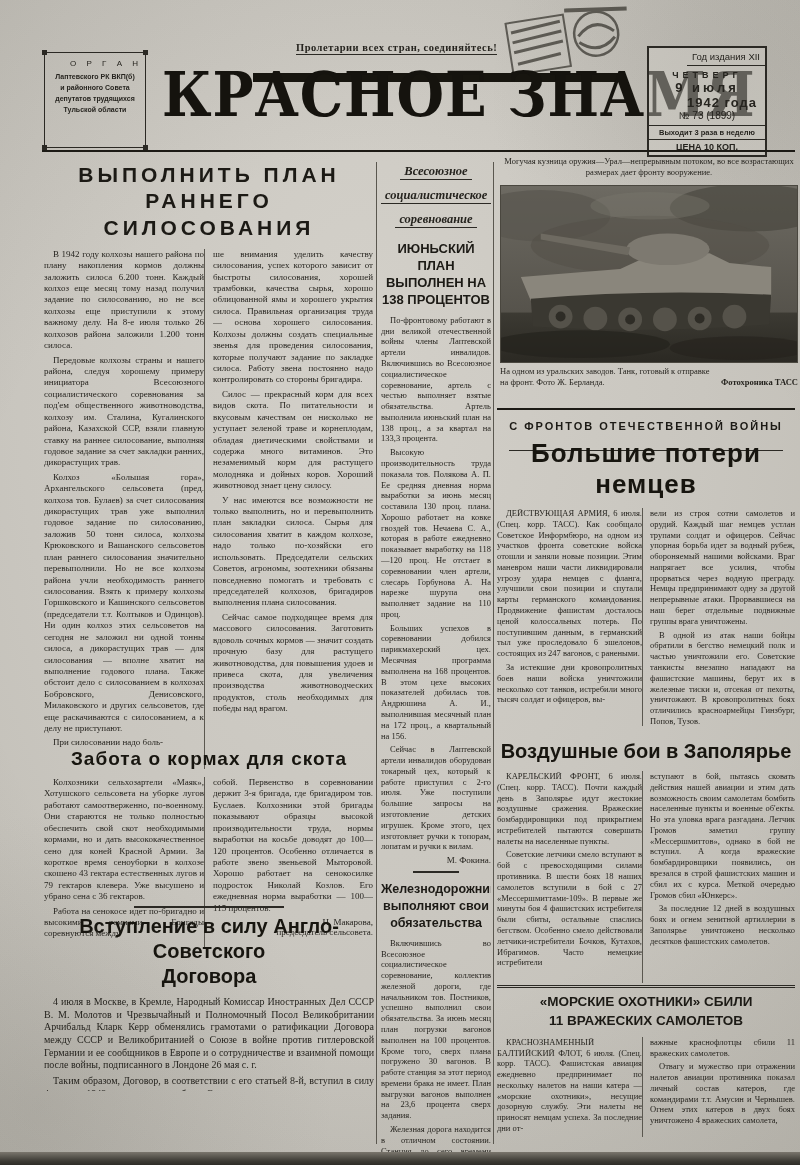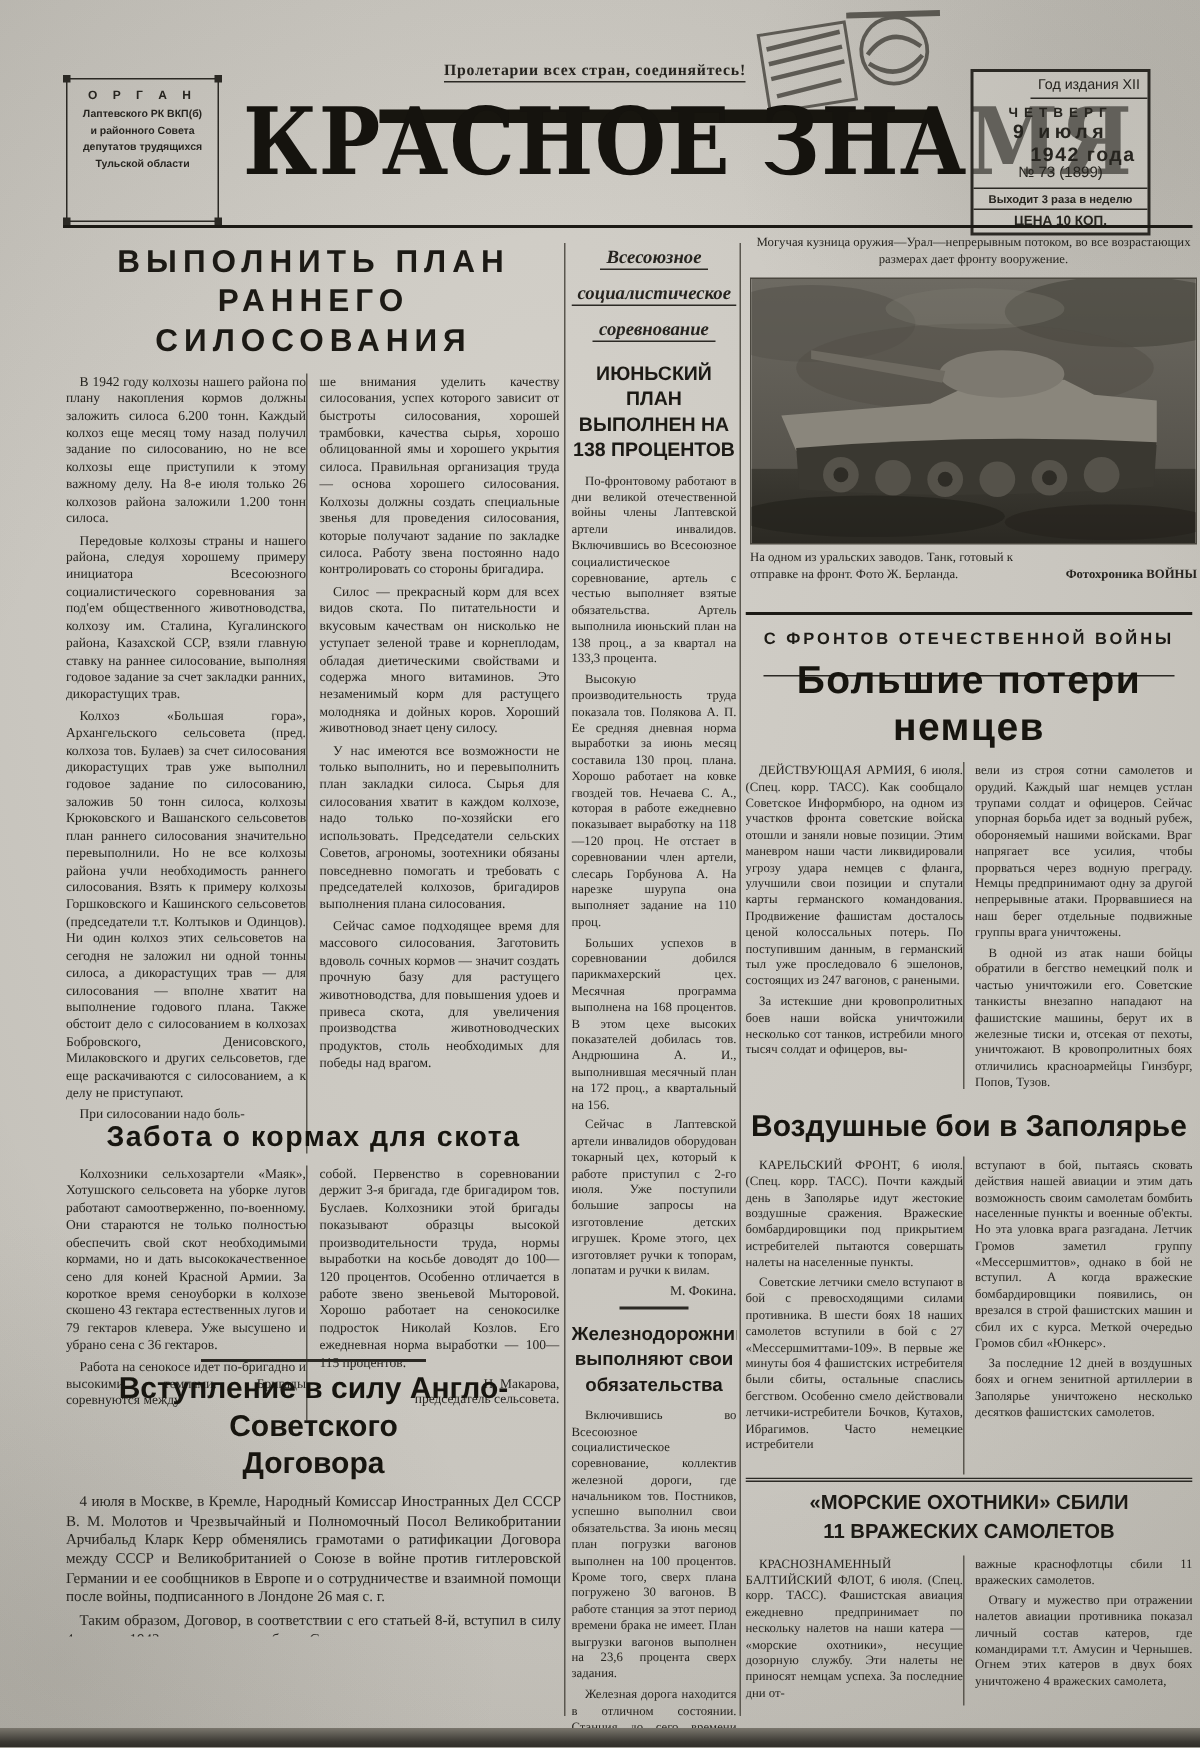--- a/index.html
+++ b/index.html
@@ -11,21 +11,21 @@
   }
   .noise{position:absolute;inset:0;pointer-events:none;
     background:
       radial-gradient(circle at 90% 8%, rgba(80,78,70,.10), transparent 18%),
       radial-gradient(circle at 5% 95%, rgba(80,78,70,.12), transparent 22%),
       radial-gradient(circle at 50% 50%, transparent 60%, rgba(90,88,80,.12) 100%);}
   
   .org-box{position:absolute;left:44px;top:52px;width:94px;height:88px;
     border:1.5px solid #2b2924;padding:6px 3px 0 3px;text-align:center;
     font-family:"Liberation Sans",sans-serif;}
-  .org-box .l1{font-weight:bold;font-size:8px;letter-spacing:4px;margin-bottom:4px;}
+  .org-box .l1{font-weight:normal;font-size:8px;letter-spacing:4px;margin-bottom:4px;text-align:right;}
   .org-box .ln{font-weight:bold;font-size:7px;line-height:1.55;}
   .corner{position:absolute;width:5px;height:5px;background:#2b2924;}
   .c-tl{left:-3px;top:-3px}.c-tr{right:-3px;top:-3px}.c-bl{left:-3px;bottom:-3px}.c-br{right:-3px;bottom:-3px}
   .slogan{position:absolute;left:296px;top:42px;font-size:10.5px;font-weight:bold;
     border-bottom:1px solid #2b2924;padding-bottom:1px;letter-spacing:.5px;}
   .title-bar{position:absolute;left:253px;top:73px;width:366px;height:9px;background:#17150f;}
   .masthead-title{position:absolute;left:162px;top:64px;font-family:"DejaVu Serif",serif;
     font-weight:bold;font-size:62px;line-height:1;color:#15130e;text-transform:uppercase;
     transform:scaleX(.88);transform-origin:left center;letter-spacing:1px;white-space:nowrap;}
   .stamp{position:absolute;left:505px;top:8px;width:128px;height:66px;transform:rotate(-9deg);opacity:.85;}
@@ -229,21 +229,21 @@
         <circle cx="60" cy="132" r="5" fill="#2e2c26"></circle>
           <circle cx="130" cy="135" r="5" fill="#2e2c26"></circle>
         <circle cx="200" cy="134" r="5" fill="#2e2c26"></circle>
       </g>
       <ellipse cx="80" cy="160" rx="90" ry="14" fill="#24221d" opacity=".7"></ellipse>
       <ellipse cx="240" cy="164" rx="70" ry="12" fill="#24221d" opacity=".6"></ellipse>
       <ellipse cx="150" cy="20" rx="60" ry="14" fill="#7b776e" opacity=".4"></ellipse>
     </svg>
     <div class="cap-bot">
       <span>На одном из уральских заводов. Танк, готовый к отправке на фронт. Фото Ж. Берланда.</span>
-      <span class="credit">Фотохроника ВОЙНЫ</span>
+      <span class="credit">Фотохроника ТАСС</span>
     </div>
   </div>
 
   <div class="warblk">
     <div class="war-rule"></div>
     <div class="banner">
       <span>С ФРОНТОВ ОТЕЧЕСТВЕННОЙ ВОЙНЫ</span>
     </div>
     <div class="big-head">Большие потери немцев</div>
     <div class="cols war-cols">

